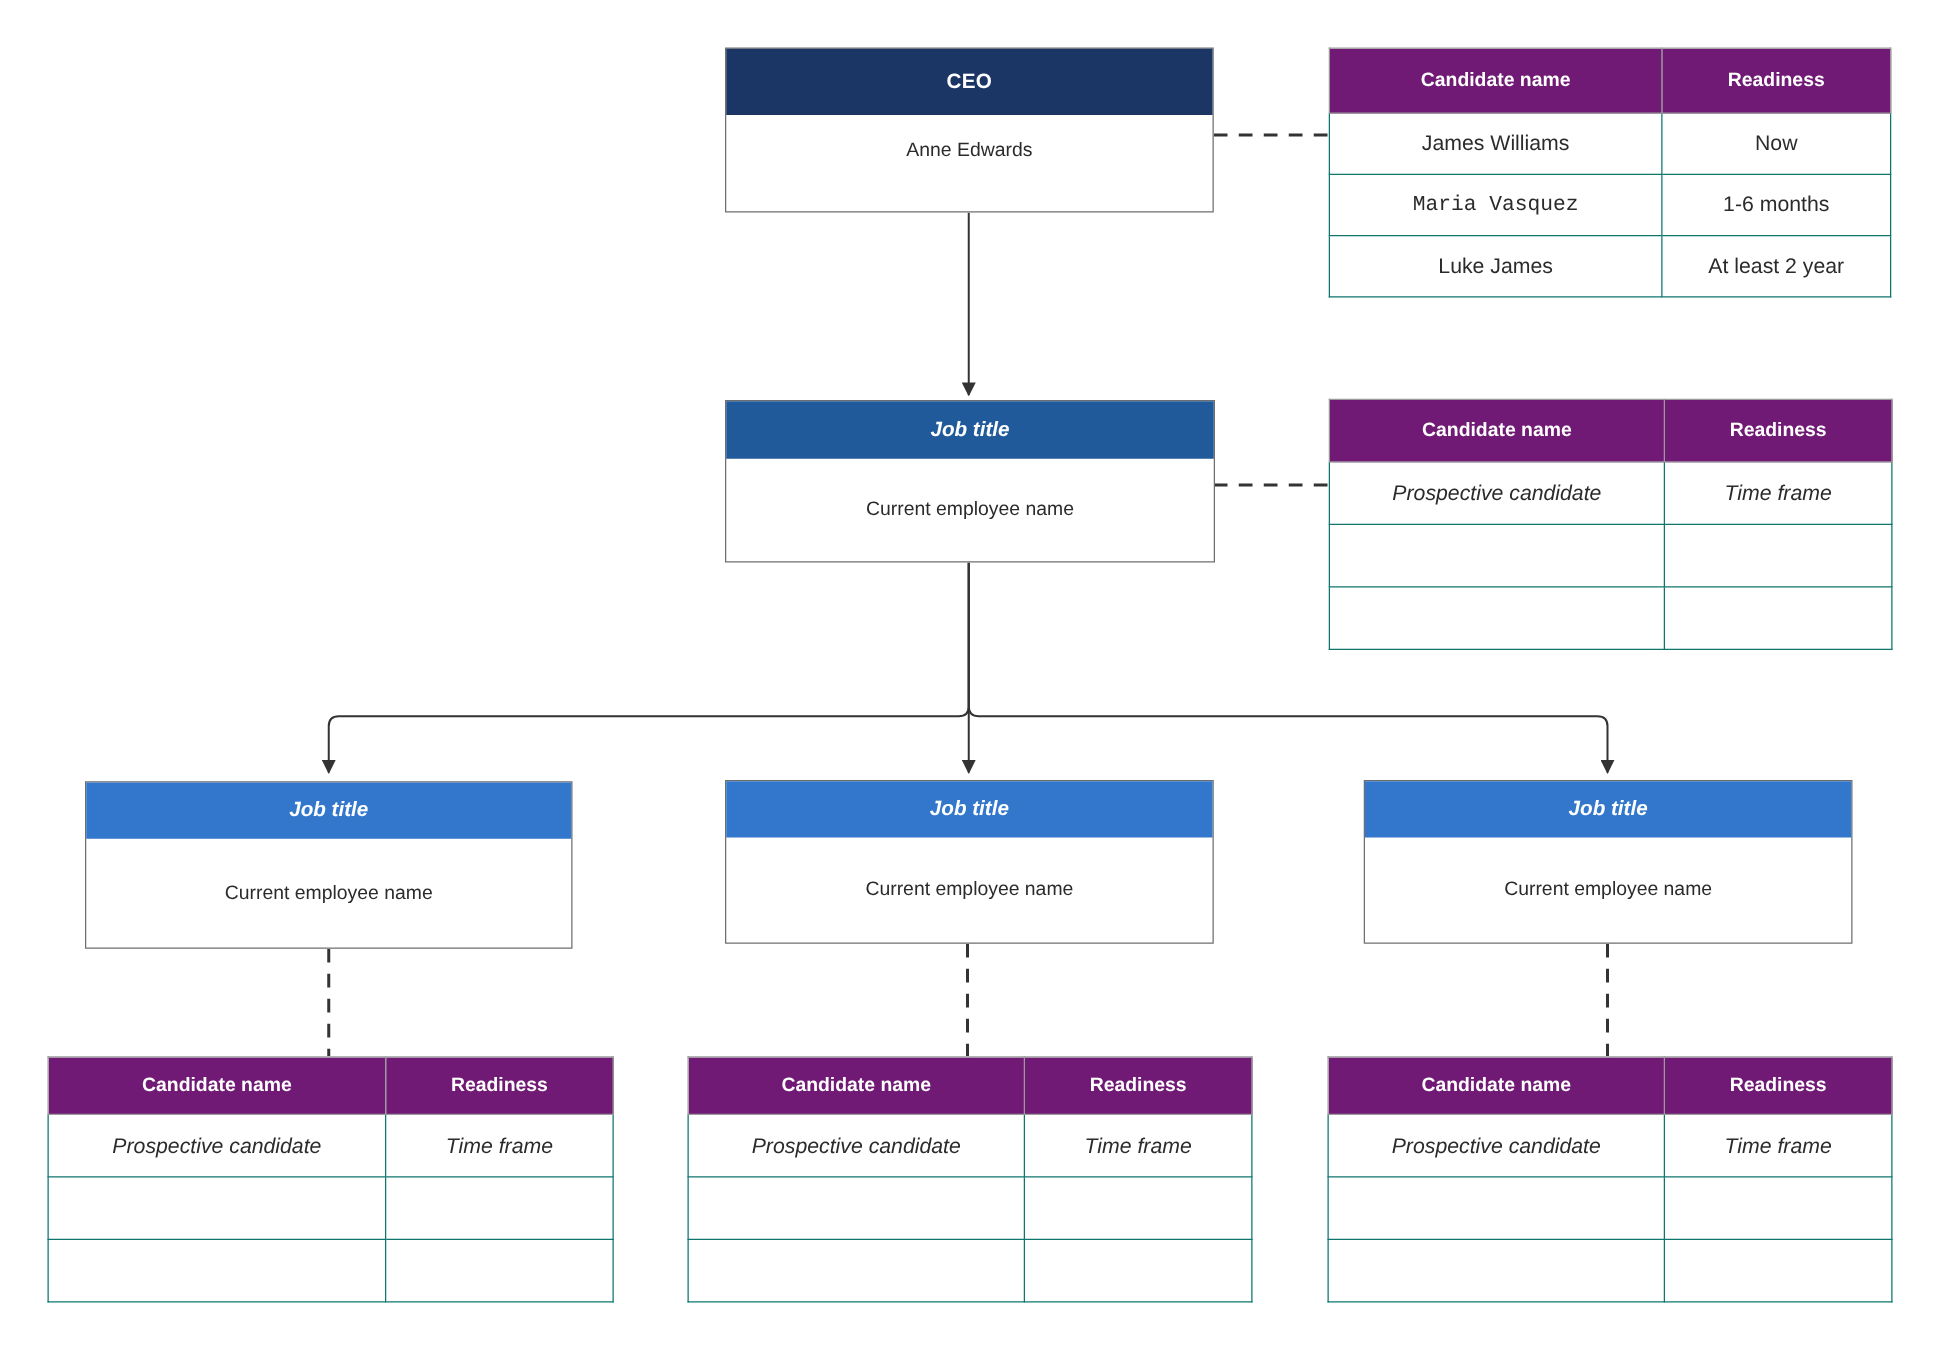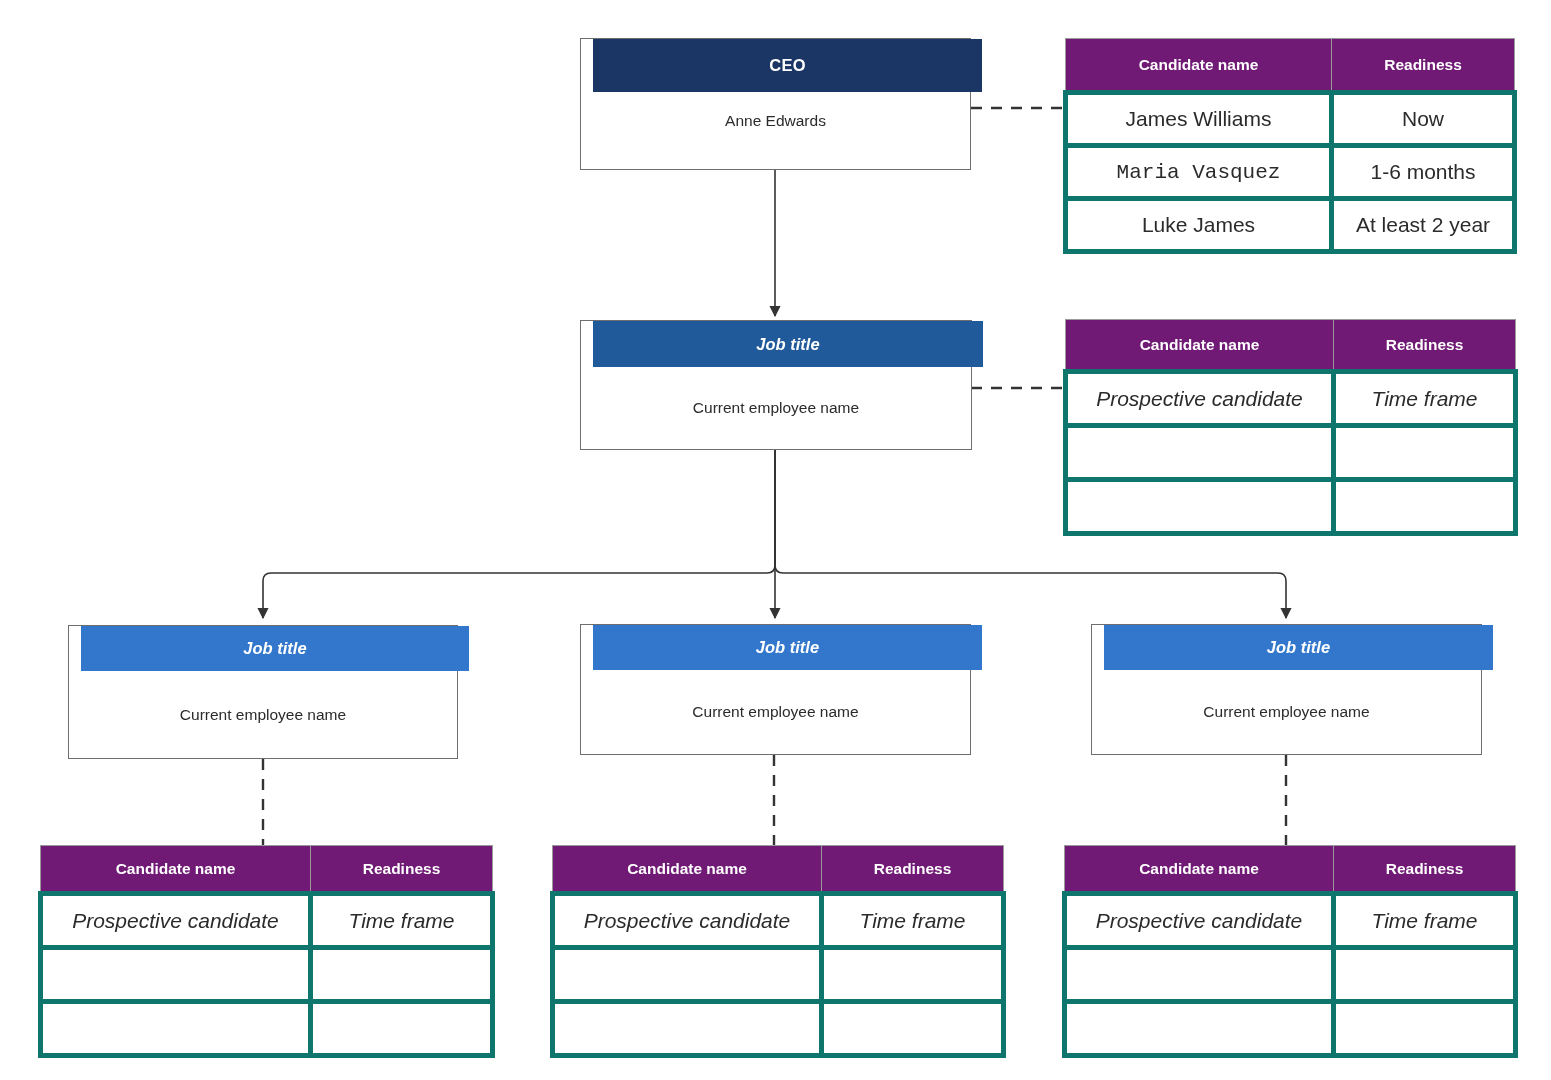--- a/index.html
+++ b/index.html
@@ -39,21 +39,20 @@
   .node-header {
     box-sizing: border-box;
     width: 100%;
     text-align: center;
     color: #ffffff;
     font-size: 16.5px;
     font-weight: bold;
     display: flex;
     align-items: center;
     justify-content: center;
-    margin-left: 12px;
   }
   .node-header.lvl-ceo {
     background: #1b3664;
     height: 53px;
     font-style: normal;
     letter-spacing: .3px;
   }
   .node-header.lvl-2 {
     background: #215a9b;
     height: 46px;
@@ -91,22 +90,22 @@
     color: #ffffff;
     font-size: 15.5px;
     font-weight: bold;
     border: 1px solid #9a9a9a;
     text-align: center;
     padding: 0;
   }
   .ctable td {
     background: #ffffff;
     color: #2b2b2b;
-    font-size: 21px;
-    border: 5px solid #0f766e;
+    font-size: 17px;
+    border: 1px solid #0f766e;
     text-align: center;
     padding: 0;
     vertical-align: middle;
   }
   .ctable td.italic { font-style: italic; }
   .ctable td.plain  { font-style: normal; }
   .ctable tr.empty td { height: 49px; }
 </style>
 </head>
 <body>

